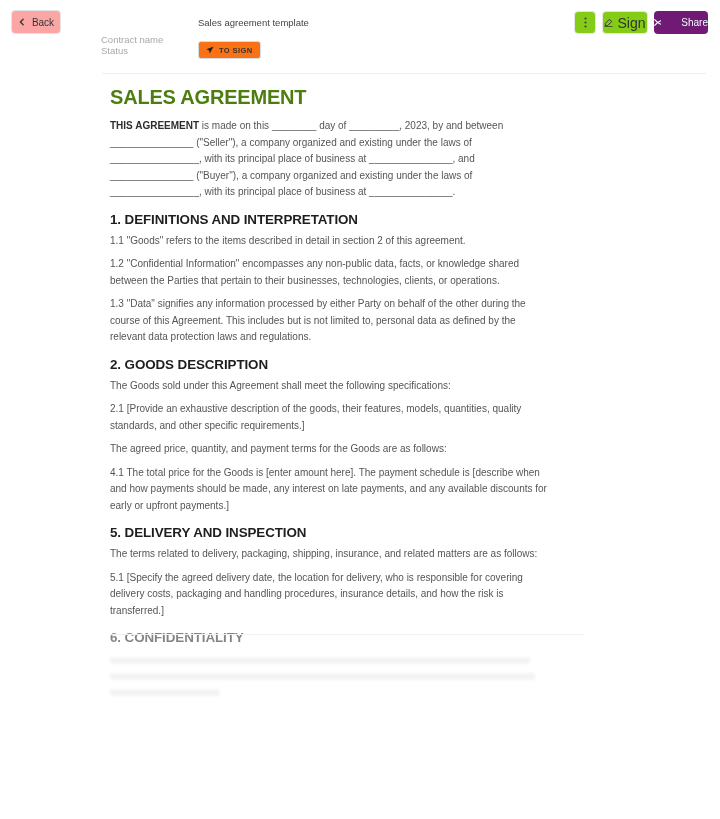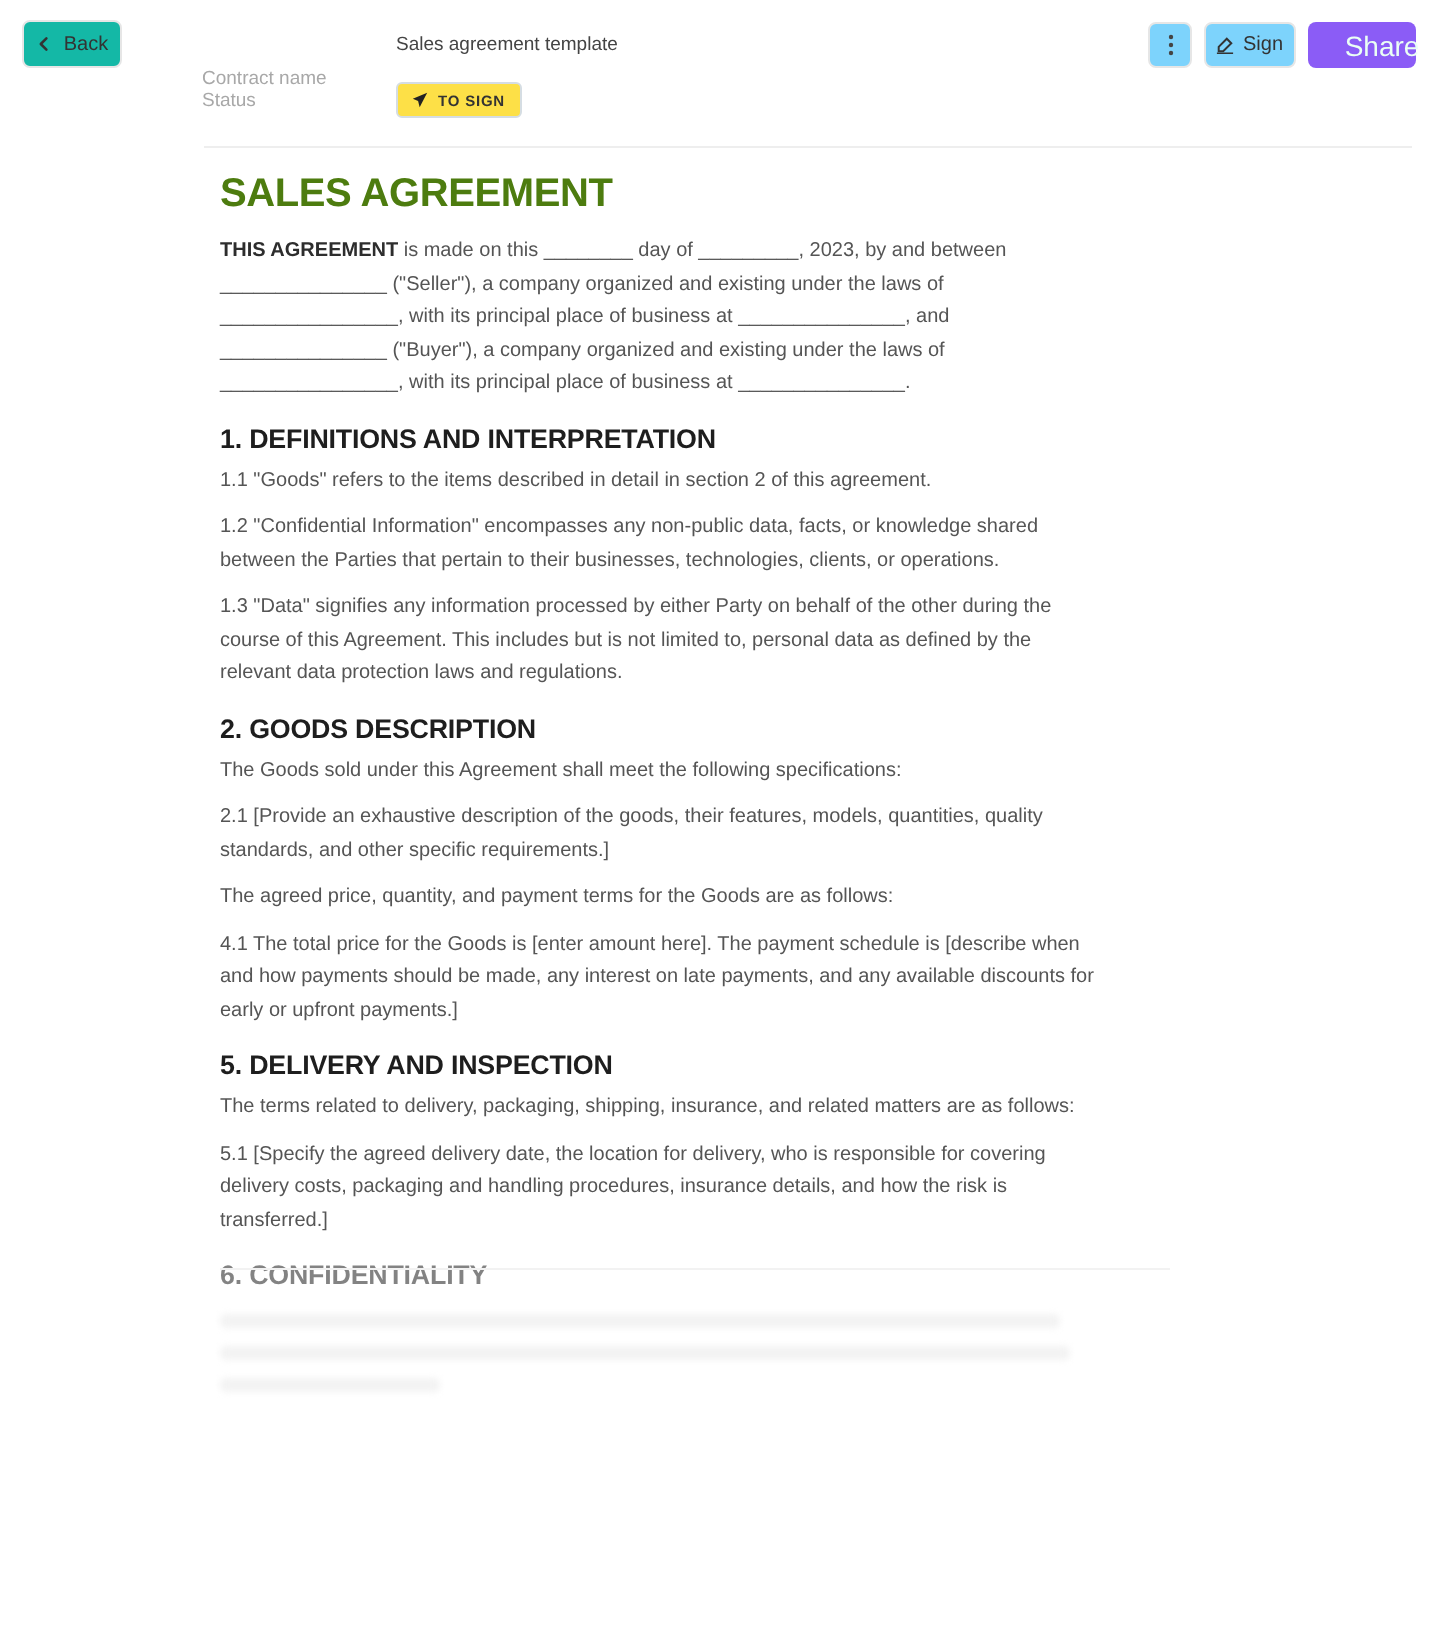--- a/index.html
+++ b/index.html
@@ -1,52 +1,52 @@
 <!DOCTYPE html>
 <html><head>
   <meta charset="utf-8">
   <style>
     * { box-sizing: border-box; margin: 0; padding: 0; }
     html, body { width: 720px; height: 819px; background: #ffffff; overflow: hidden; }
     body { font-family: "Liberation Sans", sans-serif; color: #2b2b2b; position: relative; }
 
     .back-btn {
       position: absolute; left: 11px; top: 10px; width: 50px; height: 24px;
-      border: 1px solid #e6e6e6; border-radius: 4px; background: #14b8a6;
+      border: 1px solid #e6e6e6; border-radius: 4px; background: #fca5a5;
       display: flex; align-items: center; justify-content: center; gap: 6px;
       font-size: 10px; color: #333; cursor: pointer;
     }
     .back-btn svg { width: 8px; height: 8px; }
 
     .meta-label { position: absolute; left: 101px; font-size: 9.5px; color: #a8a8a8; }
     .meta-label.l1 { top: 34px; }
     .meta-label.l2 { top: 45px; }
     .meta-value { position: absolute; left: 198px; top: 17px; font-size: 9.5px; color: #444; }
 
     .status-badge {
       position: absolute; left: 198px; top: 41px; height: 18px; padding: 0 7px;
-      border: 1px solid #d5dde3; border-radius: 3px; background: #fde047;
+      border: 1px solid #d5dde3; border-radius: 3px; background: #f97316;
       display: flex; align-items: center; gap: 5px;
       font-size: 7.5px; font-weight: bold; color: #333; letter-spacing: 0.4px;
     }
     .status-badge svg { width: 8px; height: 8px; }
 
     .top-actions { position: absolute; top: 11px; right: 12px; display: flex; gap: 6px; }
     .icon-btn, .sign-btn {
-      height: 23px; border: 1px solid #e6e6e6; border-radius: 4px; background: #7dd3fc;
+      height: 23px; border: 1px solid #e6e6e6; border-radius: 4px; background: #84cc16;
       display: flex; align-items: center; justify-content: center; cursor: pointer;
-      font-size: 10px; color: #333;
+      font-size: 14px; color: #333;
     }
     .icon-btn { width: 22px; }
     .sign-btn { width: 46px; gap: 4px; }
     .sign-btn svg { width: 9px; height: 9px; }
     .share-btn {
-      height: 23px; width: 54px; border-radius: 4px; background: #8b5cf6; border: none;
+      height: 23px; width: 54px; border-radius: 4px; background: #701a75; border: none;
       display: flex; align-items: center; justify-content: center; gap: 20px; cursor: pointer;
-      font-size: 14px; color: #eafff5;
+      font-size: 10px; color: #eafff5;
     }
     .share-btn svg { width: 9px; height: 9px; }
 
     .divider { position: absolute; left: 102px; right: 14px; top: 73px; height: 1px; background: #eeeeee; }
 
     .doc { position: absolute; left: 110px; top: 84px; width: 440px; }
     .doc h1 { font-size: 20px; font-weight: bold; color: #4d7c0f; letter-spacing: -0.2px; margin-bottom: 8px; line-height: 26px; }
     .doc h2 { font-size: 13.4px; font-weight: bold; color: #1e1e1e; line-height: 18px; margin-top: 10px; margin-bottom: 4px; letter-spacing: -0.1px; }
     .doc p { font-size: 10px; line-height: 16.5px; color: #555; margin-bottom: 7px; }
     .doc p b { color: #2d2d2d; }

